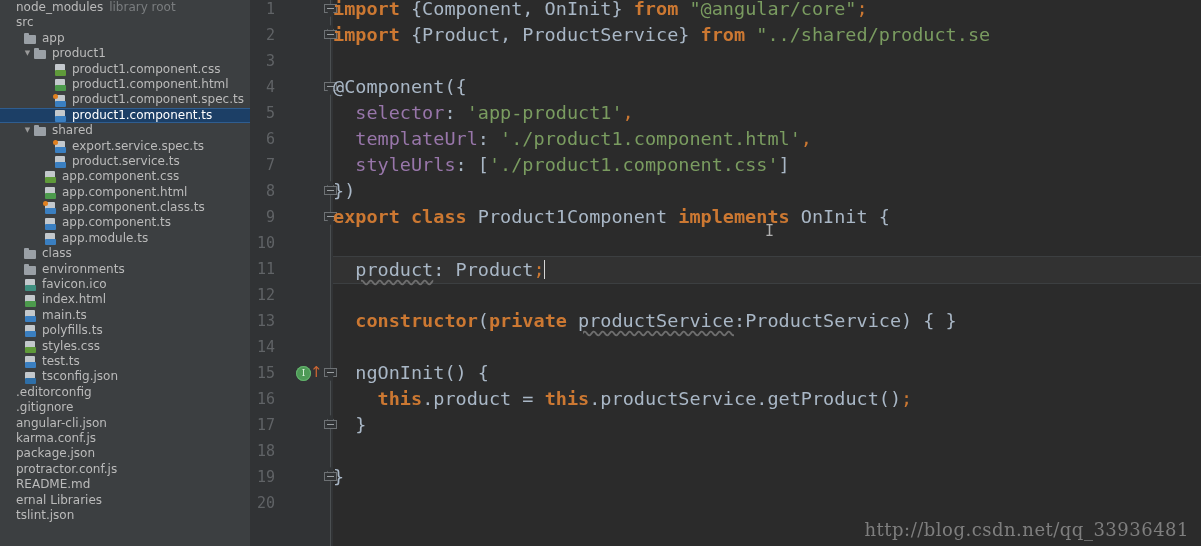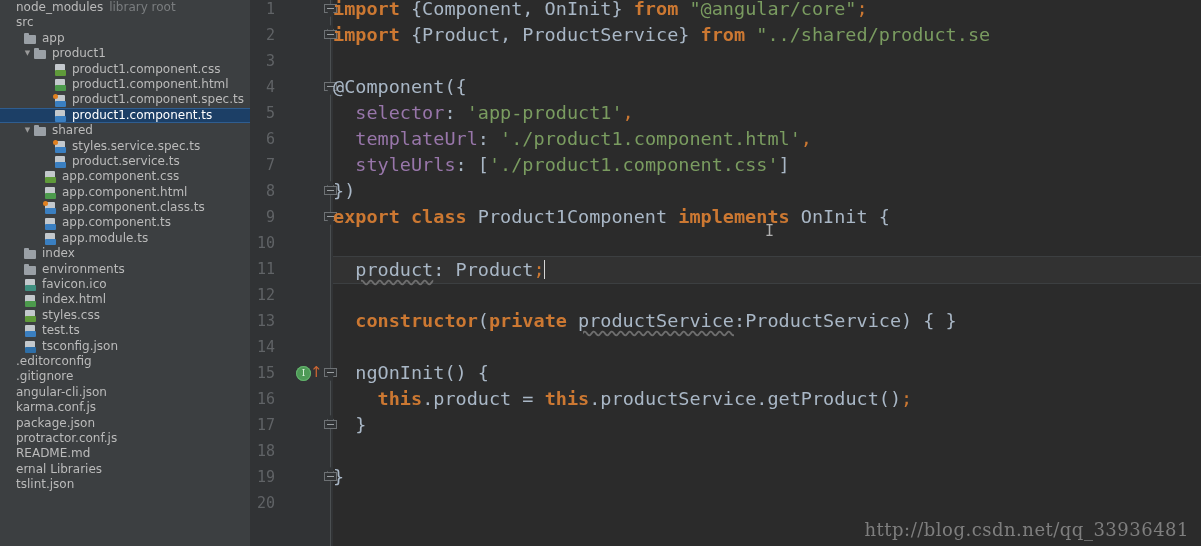--- a/index.html
+++ b/index.html
@@ -309,21 +309,21 @@
         <span class="tw">▼</span>
         <span class="ic ic-folder"></span>
         <span class="lbl">shared</span>
       </div>
       <div class="tree-row">
         <span class="ind" style="width: 40px;"></span>
         <span class="tw"></span>
         <span class="ic ic-file ic-ts ic-spec">
           <i class="dot"></i>
         </span>
-        <span class="lbl">styles.service.spec.ts</span>
+        <span class="lbl">export.service.spec.ts</span>
       </div>
       <div class="tree-row">
         <span class="ind" style="width: 40px;"></span>
         <span class="tw"></span>
         <span class="ic ic-file ic-ts"></span>
         <span class="lbl">product.service.ts</span>
       </div>
       <div class="tree-row">
         <span class="ind" style="width: 30px;"></span>
         <span class="tw"></span>
@@ -353,39 +353,51 @@
       <div class="tree-row">
         <span class="ind" style="width: 30px;"></span>
         <span class="tw"></span>
         <span class="ic ic-file ic-ts"></span>
         <span class="lbl">app.module.ts</span>
       </div>
       <div class="tree-row">
         <span class="ind" style="width: 10px;"></span>
         <span class="tw"></span>
         <span class="ic ic-folder"></span>
-        <span class="lbl">index</span>
+        <span class="lbl">class</span>
       </div>
       <div class="tree-row">
         <span class="ind" style="width: 10px;"></span>
         <span class="tw"></span>
         <span class="ic ic-folder"></span>
         <span class="lbl">environments</span>
       </div>
       <div class="tree-row">
         <span class="ind" style="width: 10px;"></span>
         <span class="tw"></span>
         <span class="ic ic-file ic-ico"></span>
         <span class="lbl">favicon.ico</span>
       </div>
       <div class="tree-row">
         <span class="ind" style="width: 10px;"></span>
         <span class="tw"></span>
         <span class="ic ic-file ic-html"></span>
         <span class="lbl">index.html</span>
+      </div>
+      <div class="tree-row">
+        <span class="ind" style="width: 10px;"></span>
+        <span class="tw"></span>
+        <span class="ic ic-file ic-ts"></span>
+        <span class="lbl">main.ts</span>
+      </div>
+      <div class="tree-row">
+        <span class="ind" style="width: 10px;"></span>
+        <span class="tw"></span>
+        <span class="ic ic-file ic-ts"></span>
+        <span class="lbl">polyfills.ts</span>
       </div>
       <div class="tree-row">
         <span class="ind" style="width: 10px;"></span>
         <span class="tw"></span>
         <span class="ic ic-file ic-css"></span>
         <span class="lbl">styles.css</span>
       </div>
       <div class="tree-row">
         <span class="ind" style="width: 10px;"></span>
         <span class="tw"></span>

